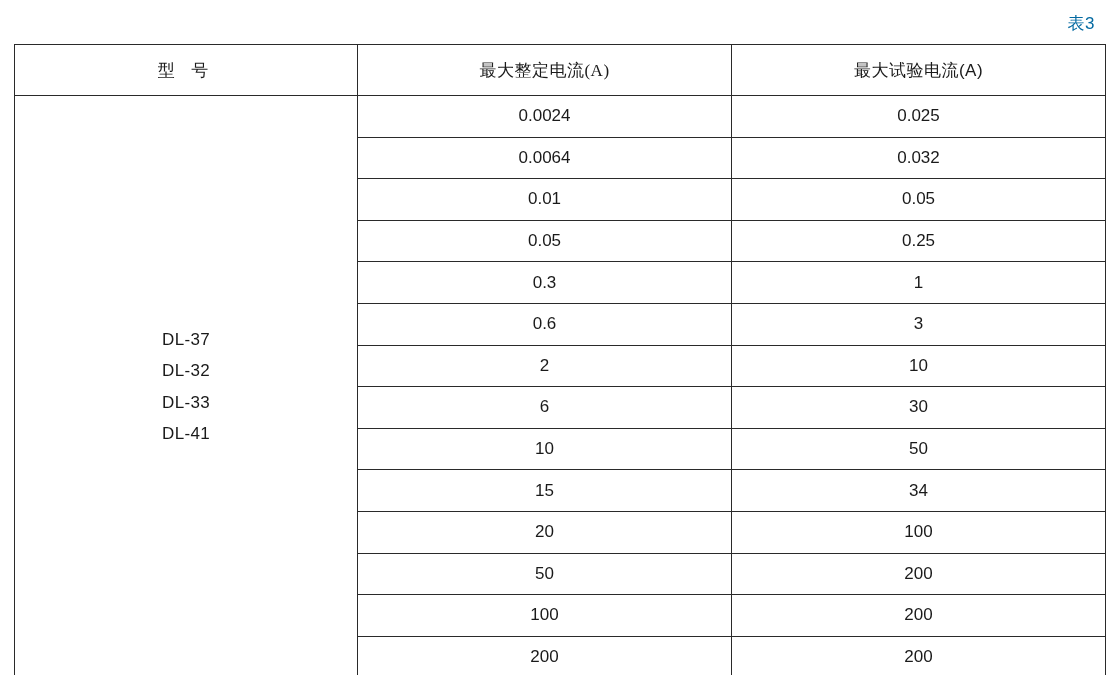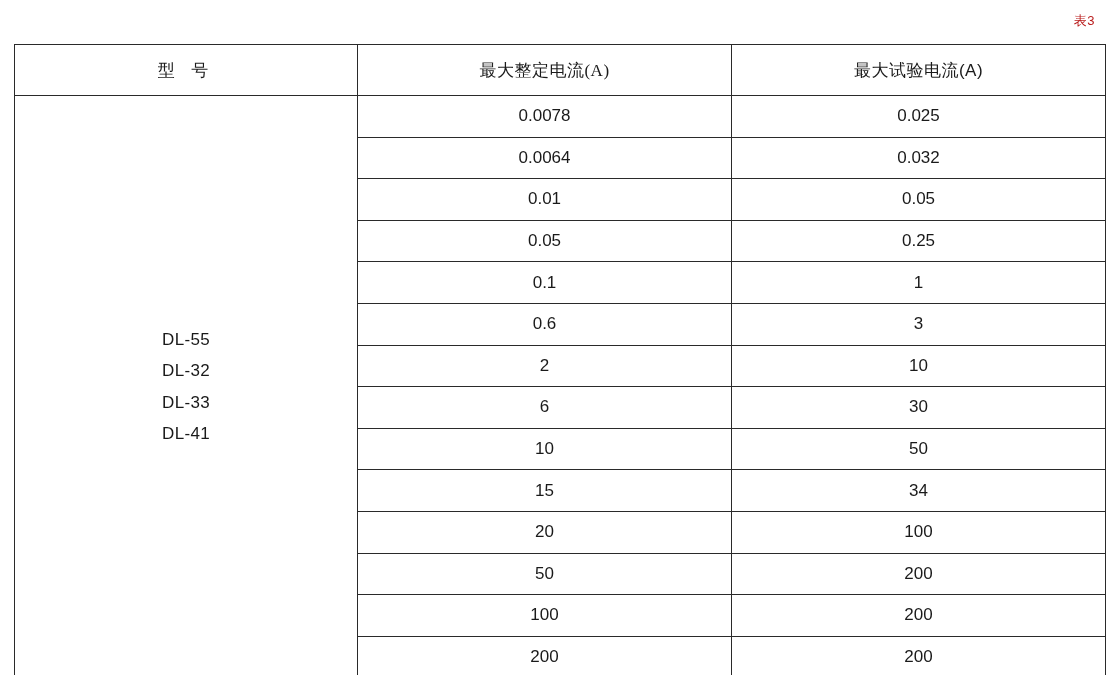--- a/index.html
+++ b/index.html
@@ -18,22 +18,22 @@
   .page {
     position: relative;
     width: 1117px;
     height: 675px;
     box-sizing: border-box;
   }
   .table-caption {
     position: absolute;
     top: 12px;
     right: 22px;
-    font-size: 13px;
-    color: #b91c1c;
+    font-size: 17px;
+    color: #0369a1;
     letter-spacing: 0.5px;
   }
   .table-wrap {
     position: absolute;
     left: 14px;
     top: 44px;
     width: 1088px;
   }
   table.data-table {
     border-collapse: collapse;
@@ -97,43 +97,43 @@
         <tr>
           <th class="col-model"><span class="hdr">型  号</span></th>
           <th class="col-set">最大整定电流(A)</th>
           <th class="col-test">最大试验电流(A)</th>
         </tr>
       </thead>
       <tbody>
         <tr>
           <td class="model-cell" rowspan="14">
             <div class="model-list">
-              <div class="model-item">DL-55</div>
+              <div class="model-item">DL-37</div>
               <div class="model-item">DL-32</div>
               <div class="model-item">DL-33</div>
               <div class="model-item">DL-41</div>
             </div>
           </td>
-          <td>0.0078</td>
+          <td>0.0024</td>
           <td>0.025</td>
         </tr>
         <tr>
           <td>0.0064</td>
           <td>0.032</td>
         </tr>
         <tr>
           <td>0.01</td>
           <td>0.05</td>
         </tr>
         <tr>
           <td>0.05</td>
           <td>0.25</td>
         </tr>
         <tr>
-          <td>0.1</td>
+          <td>0.3</td>
           <td>1</td>
         </tr>
         <tr>
           <td>0.6</td>
           <td>3</td>
         </tr>
         <tr>
           <td>2</td>
           <td>10</td>
         </tr>

